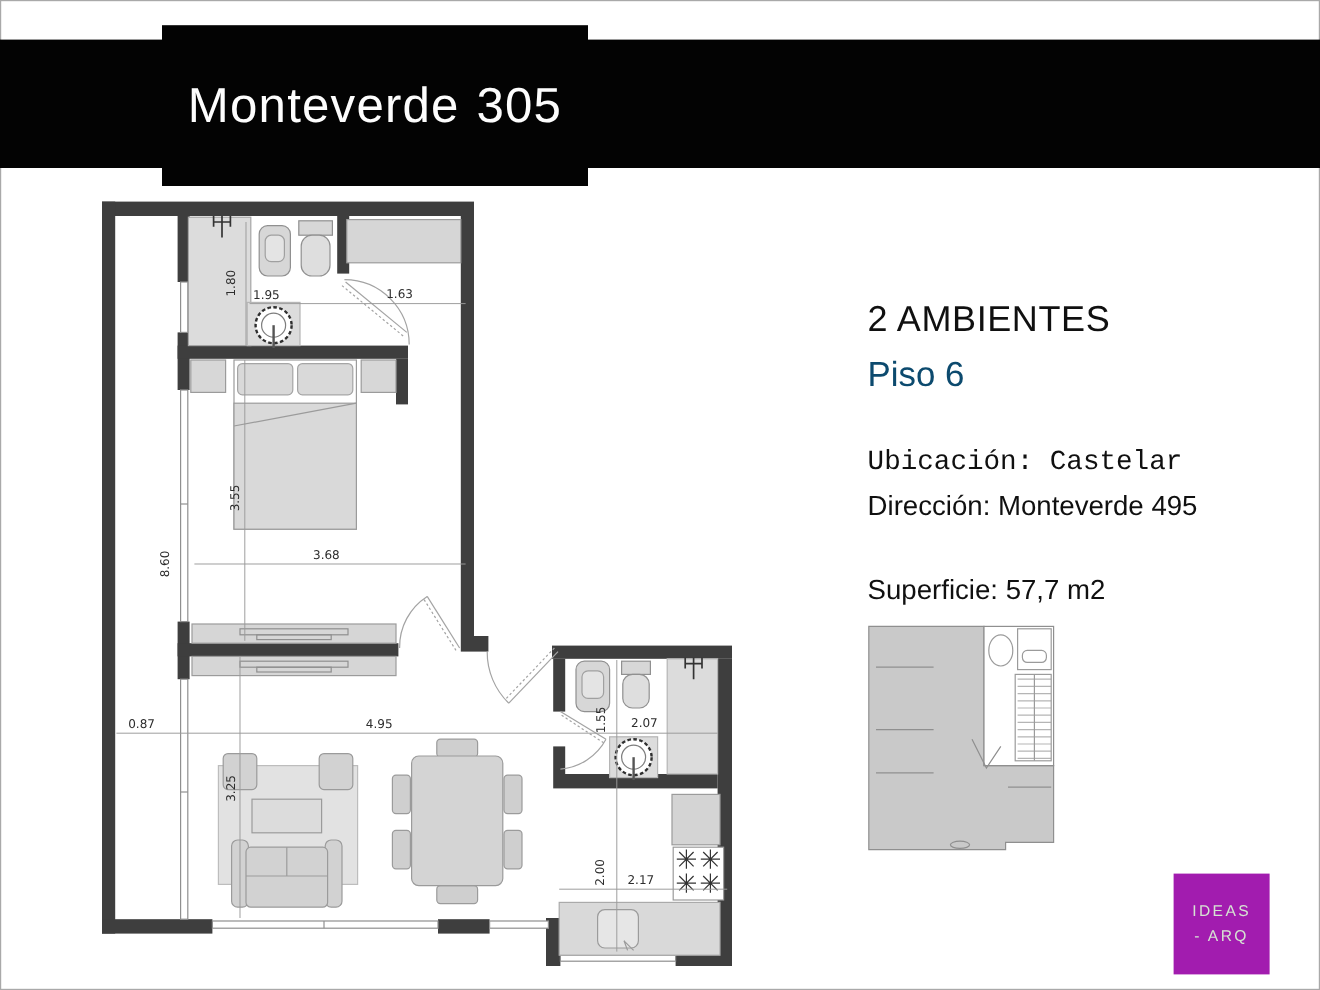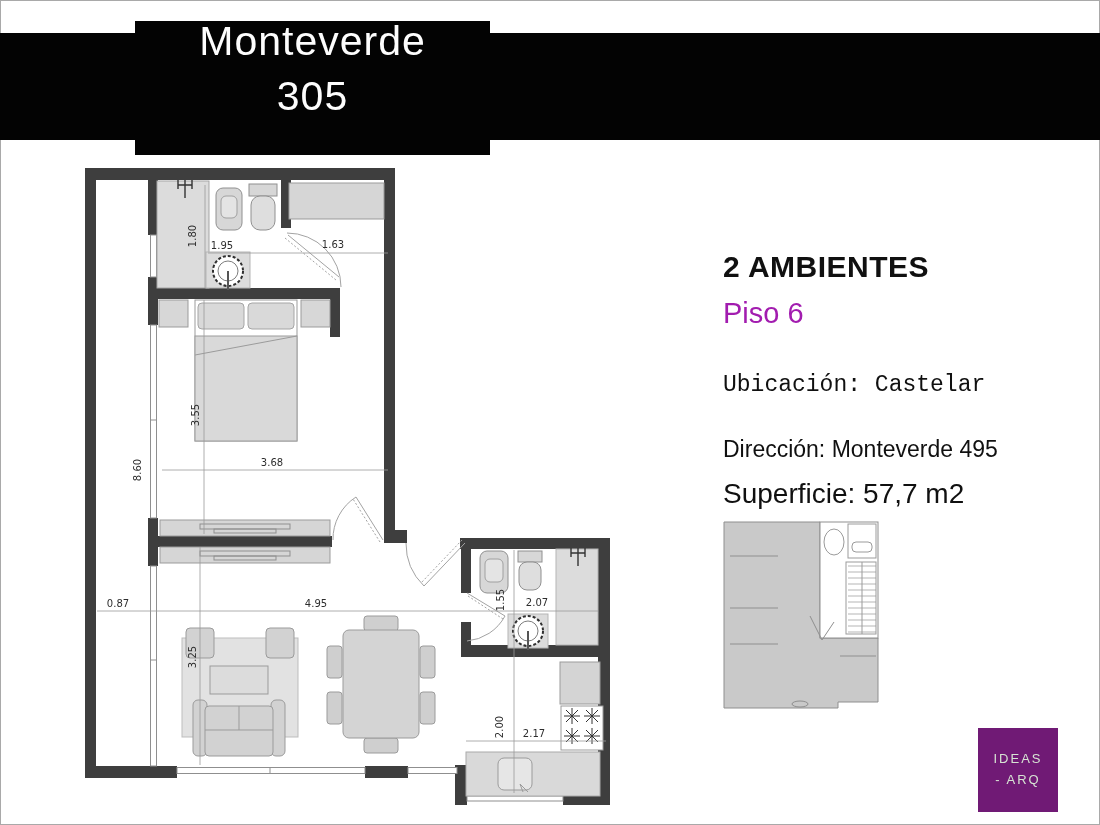--- a/index.html
+++ b/index.html
@@ -2,30 +2,30 @@
 <html><head>
 <meta charset="utf-8">
 <style>
   html,body{margin:0;padding:0;}
   body{width:1100px;height:825px;position:relative;background:#fff;overflow:hidden;
        font-family:"Liberation Sans", sans-serif;}
   .page-frame{position:absolute;inset:0;border:1px solid #a9a9a9;pointer-events:none;}
   
   .banner-bar{position:absolute;left:0;top:33px;width:1100px;height:107px;background:#030303;}
   .banner-box{position:absolute;left:135px;top:21px;width:355px;height:134px;background:#030303;
-              display:flex;flex-direction:column;align-items:center;gap:14px;}
+              display:flex;flex-direction:row;align-items:center;justify-content:center;gap:14px;}
   .banner-box .t1,.banner-box .t2{color:#fdfdfd;font-size:41px;letter-spacing:1px;line-height:1;}
   
-  .info-rooms{position:absolute;left:723px;top:250px;font-size:30px;font-weight:bold;color:#101010;letter-spacing:0.5px;}
-  .info-floor{position:absolute;left:723px;top:297px;font-size:29px;color:#a21caf;}
+  .info-rooms{position:absolute;left:723px;top:250px;font-size:30px;font-weight:normal;color:#101010;letter-spacing:0.5px;}
+  .info-floor{position:absolute;left:723px;top:297px;font-size:29px;color:#0c4a6e;}
   .info-location{position:absolute;left:723px;top:372px;font-size:23px;color:#101010;font-family:Liberation Mono, monospace;}
-  .info-address{position:absolute;left:723px;top:408px;font-size:23px;color:#101010;margin-top:28px;}
-  .info-area{position:absolute;left:723px;top:478px;font-size:28px;color:#101010;}
+  .info-address{position:absolute;left:723px;top:408px;font-size:23px;color:#101010;}
+  .info-area{position:absolute;left:723px;top:478px;font-size:23px;color:#101010;}
   
-  .logo{position:absolute;left:978px;top:728px;width:80px;height:84px;background:#701a75;
+  .logo{position:absolute;left:978px;top:728px;width:80px;height:84px;background:#a21caf;
         display:flex;flex-direction:column;align-items:center;justify-content:center;gap:4px;}
   .logo span{color:#d6e3d3;font-size:13px;letter-spacing:2px;line-height:1.3;}
   svg text{font-family:"DejaVu Sans", sans-serif;font-size:10px;fill:#2d2d2d;}
 </style>
 </head>
 <body>
 
 <div class="page-frame"></div>
 
 <div class="banner-bar"></div>

